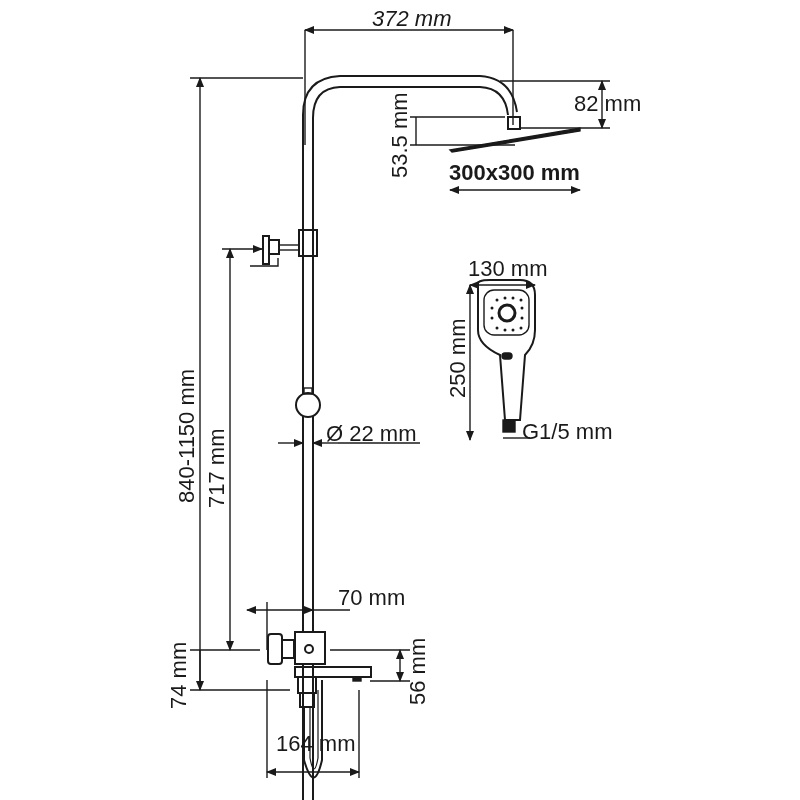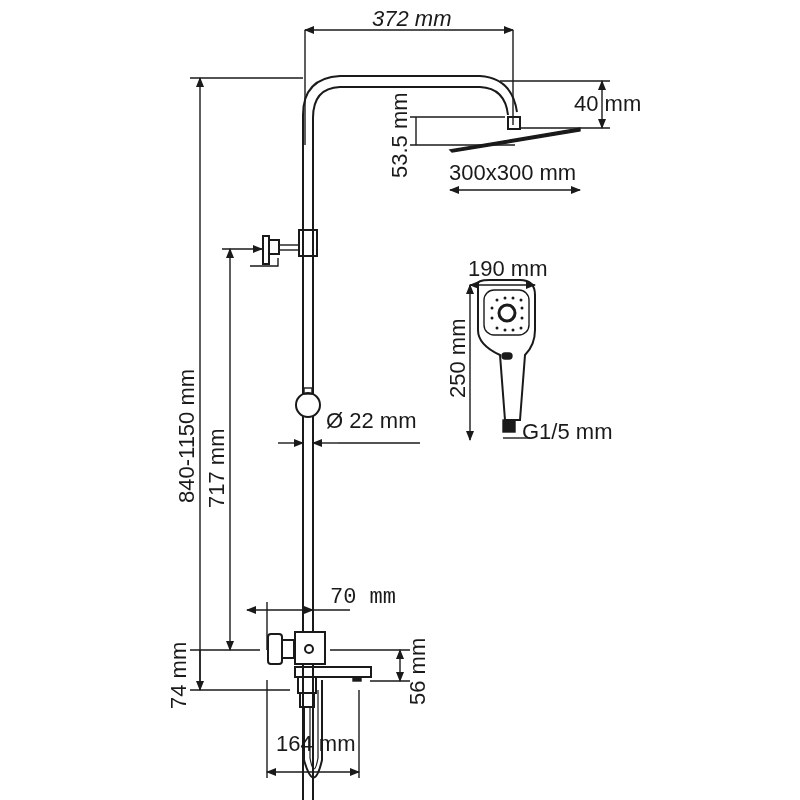--- a/index.html
+++ b/index.html
@@ -110,25 +110,25 @@
       <circle cx="492" cy="318" r="1.5"></circle>
       <circle cx="522" cy="318" r="1.5"></circle>
     <circle cx="497" cy="328" r="1.5"></circle>
       <circle cx="505" cy="330" r="1.5"></circle>
       <circle cx="513" cy="330" r="1.5"></circle>
       <circle cx="521" cy="328" r="1.5"></circle>
   </g>
 </svg>
 
 <div class="lbl" style="left:372px;top:8px;font-style:italic;">372 mm</div>
-<div class="lbl" style="left:574px;top:93px;">40 mm</div>
+<div class="lbl" style="left:574px;top:93px;">82 mm</div>
 <div class="lbl rot" style="left:389px;top:178px;">53.5 mm</div>
-<div class="lbl" style="left:449px;top:162px;">300x300 mm</div>
-<div class="lbl" style="left:468px;top:258px;">190 mm</div>
+<div class="lbl" style="left:449px;top:162px;font-weight:bold;">300x300 mm</div>
+<div class="lbl" style="left:468px;top:258px;">130 mm</div>
 <div class="lbl rot" style="left:447px;top:398px;">250 mm</div>
 <div class="lbl" style="left:522px;top:421px;">G1/5 mm</div>
 <div class="lbl rot" style="left:176px;top:503px;">840-1150 mm</div>
 <div class="lbl rot" style="left:206px;top:508px;">717 mm</div>
-<div class="lbl" style="left:326px;top:410px;">Ø 22 mm</div>
-<div class="lbl" style="left:330px;top:587px;font-family:Liberation Mono, monospace;">70 mm</div>
+<div class="lbl" style="left:326px;top:423px;">Ø 22 mm</div>
+<div class="lbl" style="left:338px;top:587px;">70 mm</div>
 <div class="lbl rot" style="left:168px;top:709px;">74 mm</div>
 <div class="lbl rot" style="left:407px;top:705px;">56 mm</div>
 <div class="lbl" style="left:276px;top:733px;">164 mm</div>
 
 </body></html>

